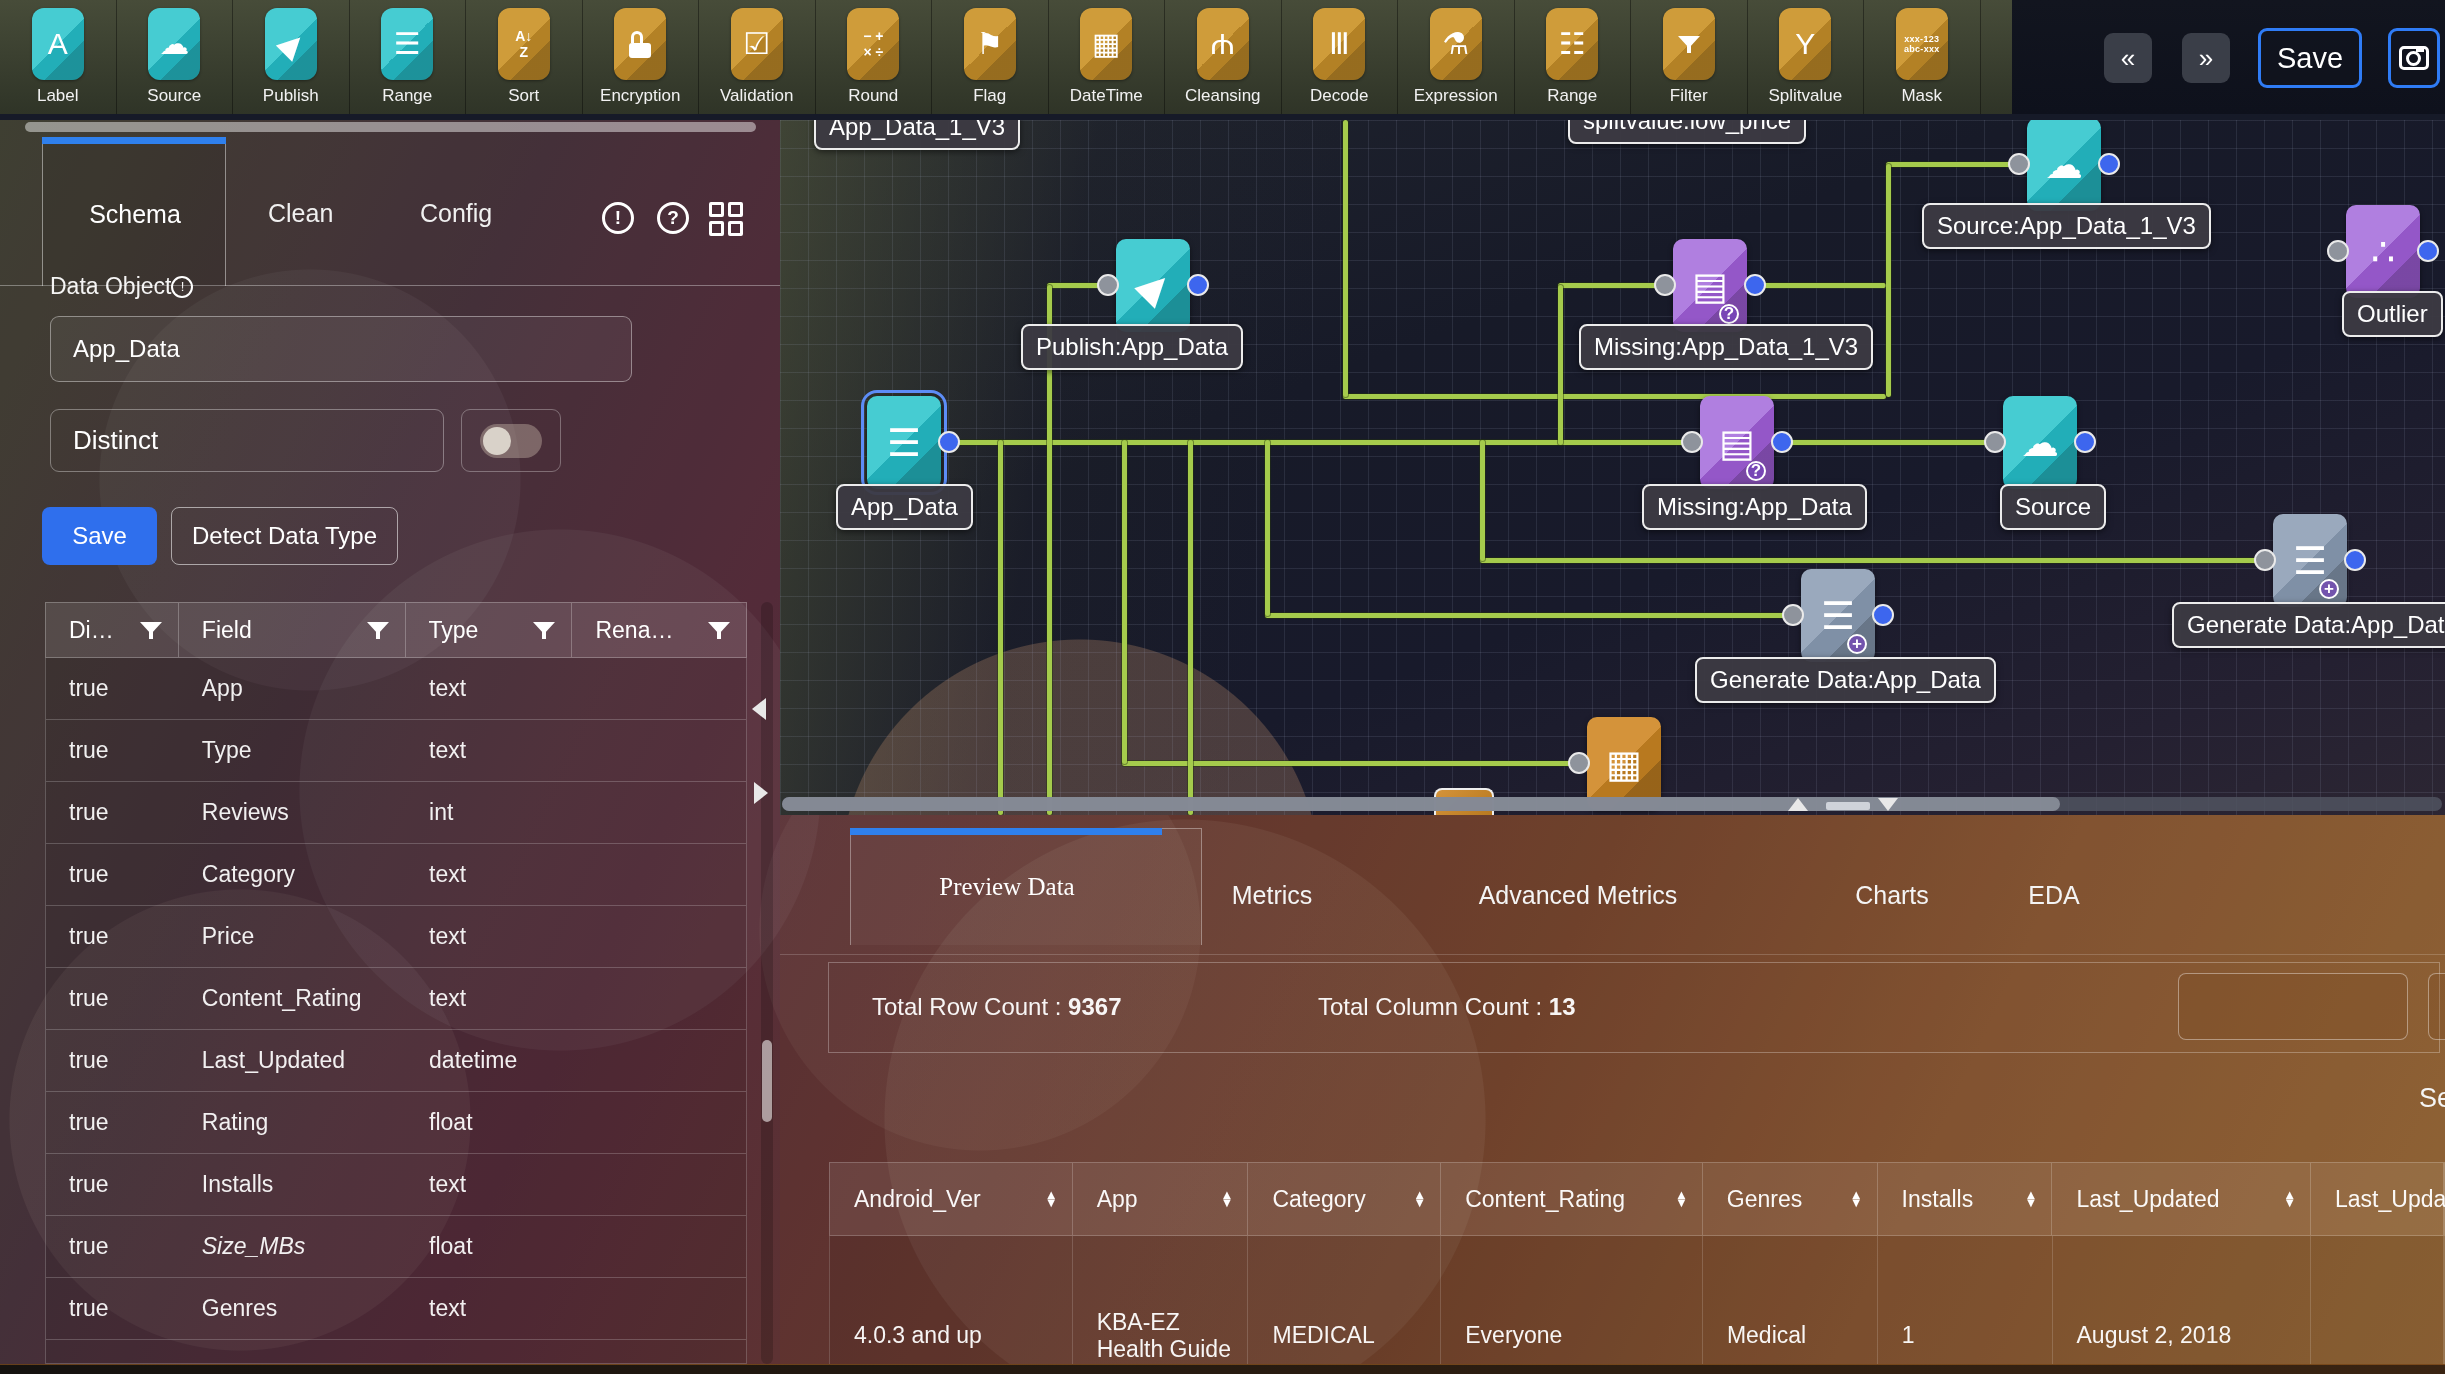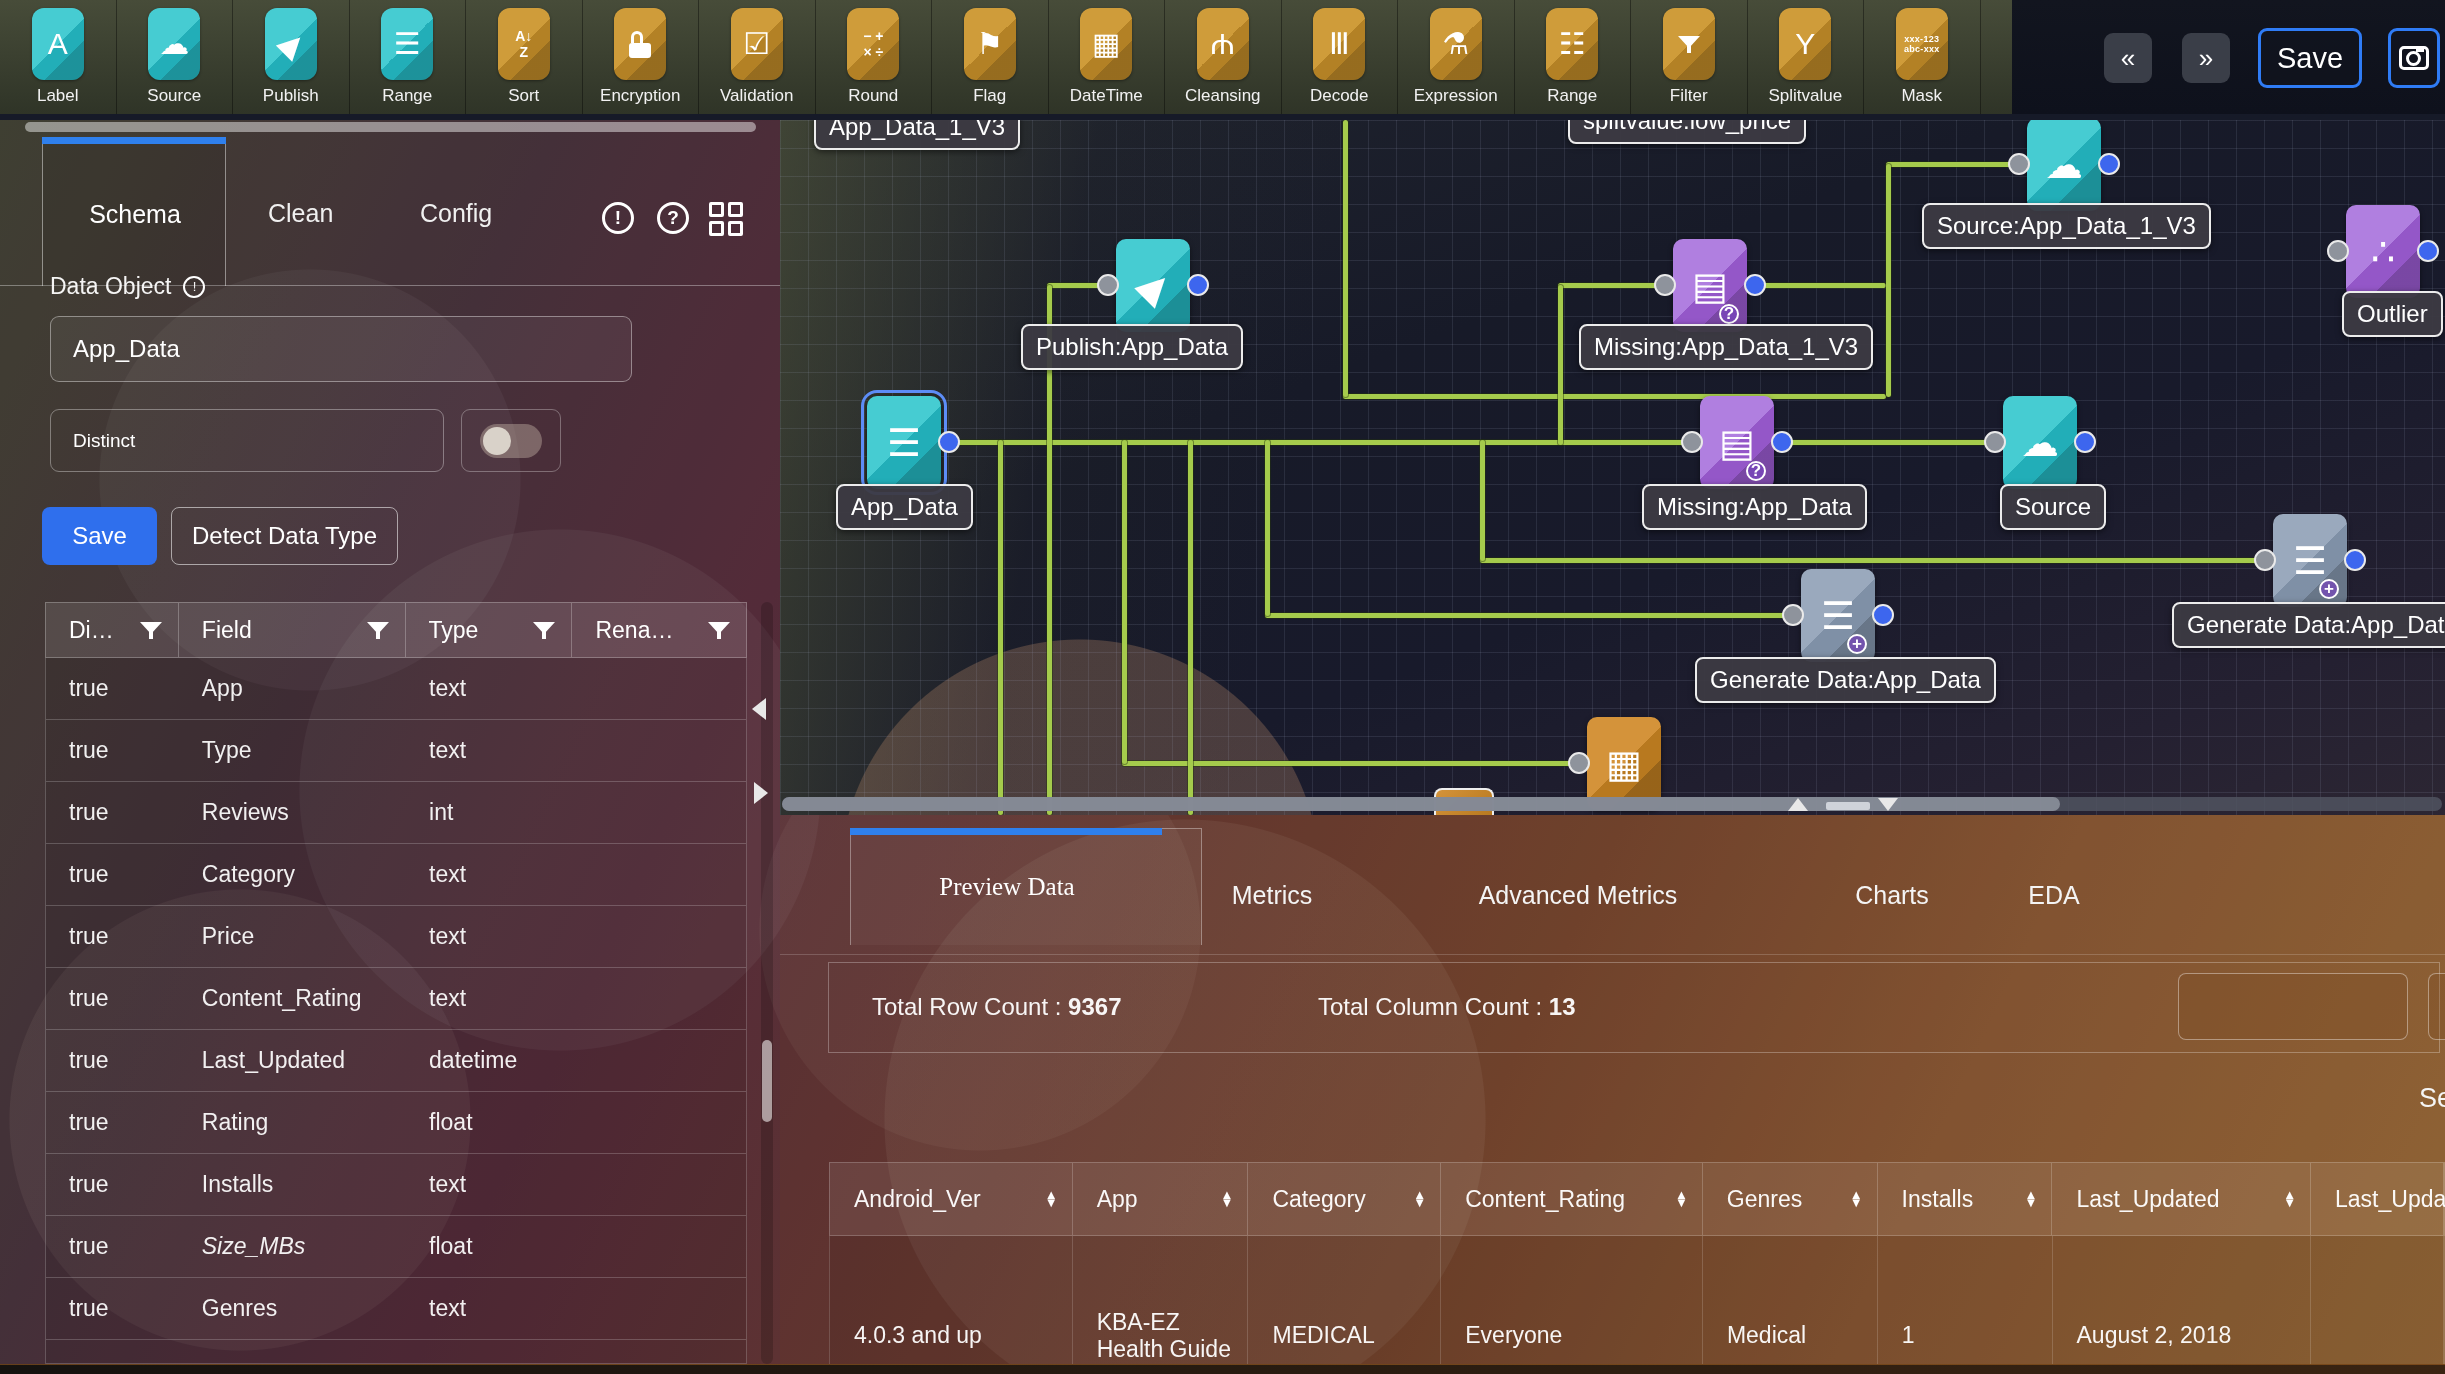--- a/index.html
+++ b/index.html
@@ -46,28 +46,28 @@
   .ltabs{position:absolute;left:0;top:14px;width:780px;height:152px;border-bottom:1px solid rgba(255,255,255,.35);box-sizing:border-box;}
   .tab-schema{position:absolute;left:42px;top:3px;width:184px;height:149px;border:1px solid rgba(255,255,255,.45);
     border-bottom:none;background:rgba(0,0,0,.08);box-sizing:border-box;cursor:pointer;}
   .tab-schema .blue{position:absolute;left:-1px;top:-1px;width:184px;height:7px;background:#2f80ed;}
   .tab-schema .txt{position:absolute;left:0;top:62px;width:184px;text-align:center;font-size:25px;}
   .ltab{position:absolute;top:65px;font-size:25px;color:#f0f0f0;cursor:pointer;}
   .circo{position:absolute;top:68px;width:32px;height:32px;border:3px solid #fff;border-radius:50%;
     display:flex;align-items:center;justify-content:center;font-size:19px;font-weight:bold;box-sizing:border-box;cursor:pointer;}
   .gridico{position:absolute;left:709px;top:68px;display:grid;grid-template-columns:15px 15px;gap:4px;cursor:pointer;}
   .gridico span{width:15px;height:15px;border:3px solid #fff;border-radius:2px;box-sizing:border-box;}
-  .dolabel{position:absolute;left:50px;top:153px;font-size:23px;color:rgba(255,255,255,.95);display:flex;align-items:center;gap:12px;}
+  .dolabel{position:absolute;left:50px;top:153px;font-size:23px;color:rgba(255,255,255,.95);display:flex;align-items:center;}
   .infoc{width:22px;height:22px;border:2px solid #fff;border-radius:50%;font-size:13px;display:flex;align-items:center;justify-content:center;box-sizing:border-box;}
   .dobox{position:absolute;left:50px;top:196px;width:582px;height:66px;border:1.5px solid rgba(255,255,255,.4);
     border-radius:9px;background:rgba(255,255,255,.05);box-sizing:border-box;display:flex;align-items:center;cursor:text;}
   .dobox span{margin-left:22px;font-size:24px;}
   .distbox{position:absolute;left:50px;top:289px;width:394px;height:63px;border:1.5px solid rgba(255,255,255,.35);
     border-radius:9px;box-sizing:border-box;display:flex;align-items:center;}
-  .distbox span{margin-left:22px;font-size:19px;}
+  .distbox span{margin-left:22px;font-size:26px;}
   .togglebox{position:absolute;left:461px;top:289px;width:100px;height:63px;border:1.5px solid rgba(255,255,255,.3);
     border-radius:9px;box-sizing:border-box;display:flex;align-items:center;justify-content:center;cursor:pointer;}
   .track{width:62px;height:34px;border-radius:17px;background:rgba(210,195,180,.38);position:relative;}
   .knob{position:absolute;left:3px;top:3px;width:28px;height:28px;border-radius:50%;background:#d9d2c9;}
   .btn-save{position:absolute;left:42px;top:387px;width:115px;height:58px;border-radius:8px;background:#2f6fed;
     color:#fff;font-size:24px;display:flex;align-items:center;justify-content:center;cursor:pointer;}
   .btn-detect{position:absolute;left:171px;top:387px;width:227px;height:58px;border-radius:8px;
     border:1.5px solid rgba(255,255,255,.55);box-sizing:border-box;color:#fff;font-size:24px;
     display:flex;align-items:center;justify-content:center;cursor:pointer;}
   .stable{position:absolute;left:45px;top:482px;width:702px;}

